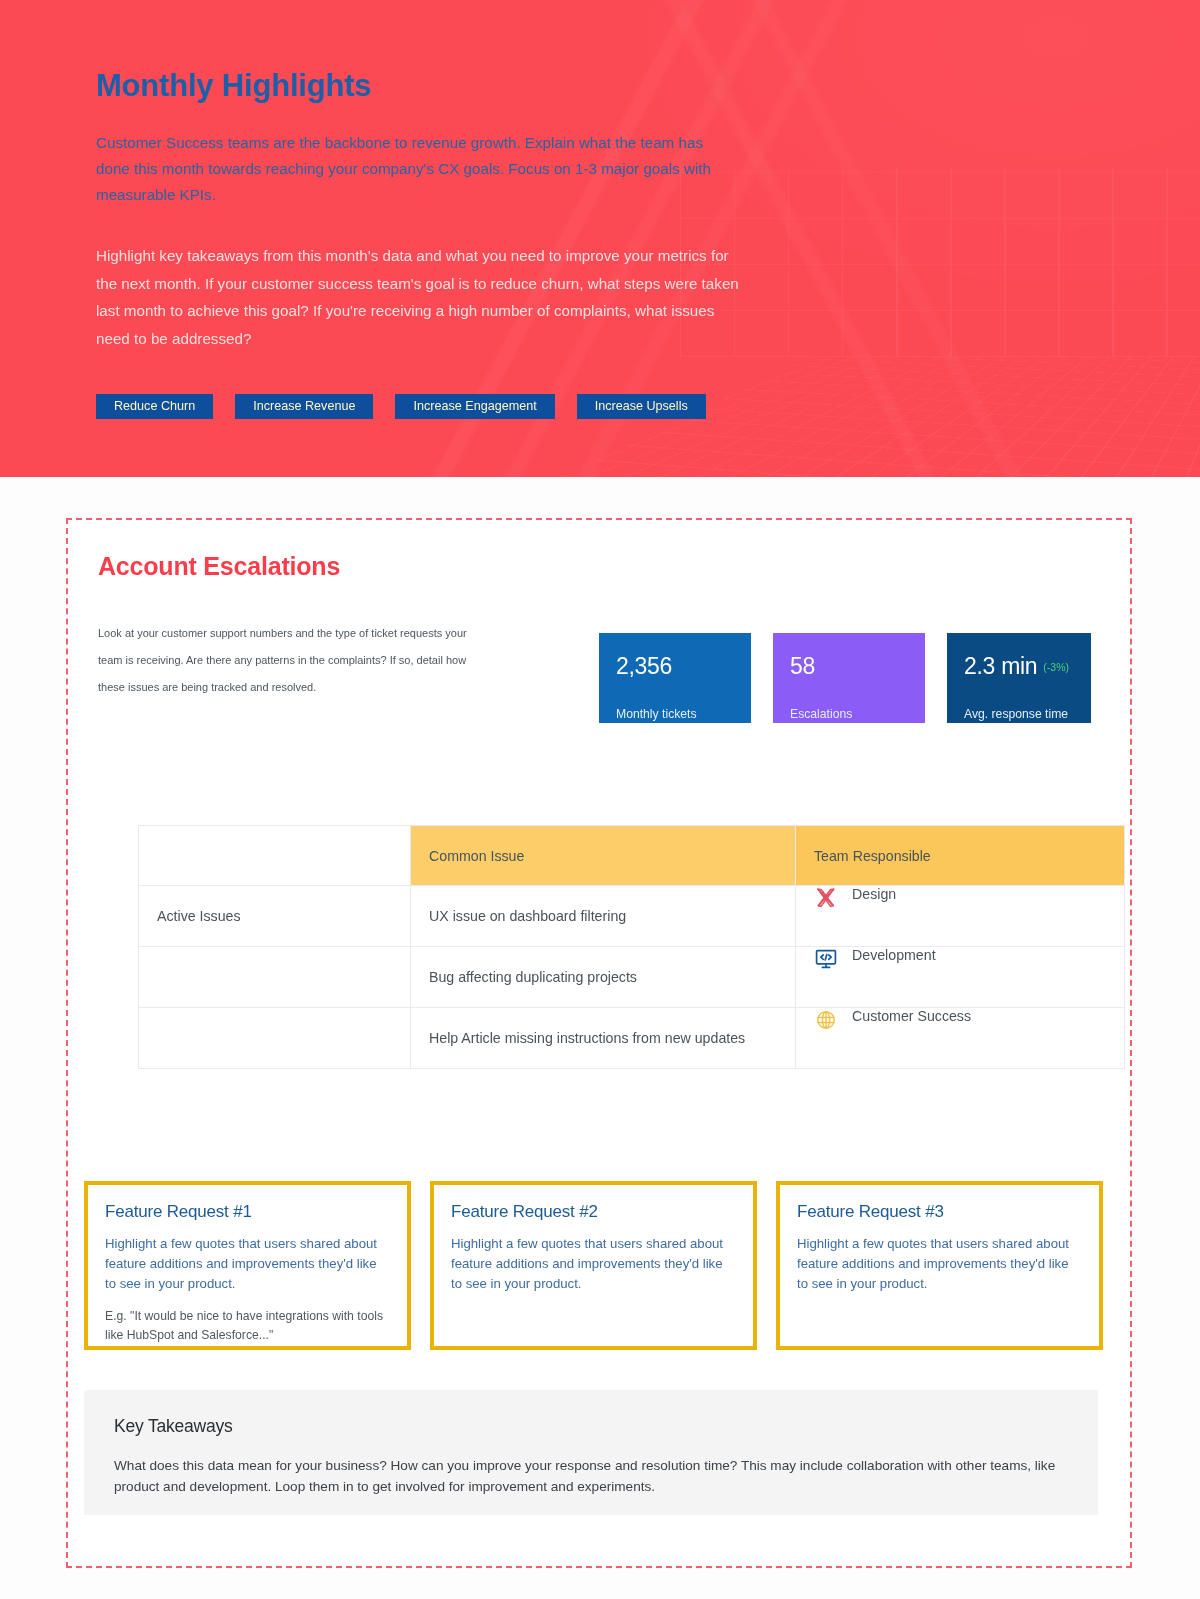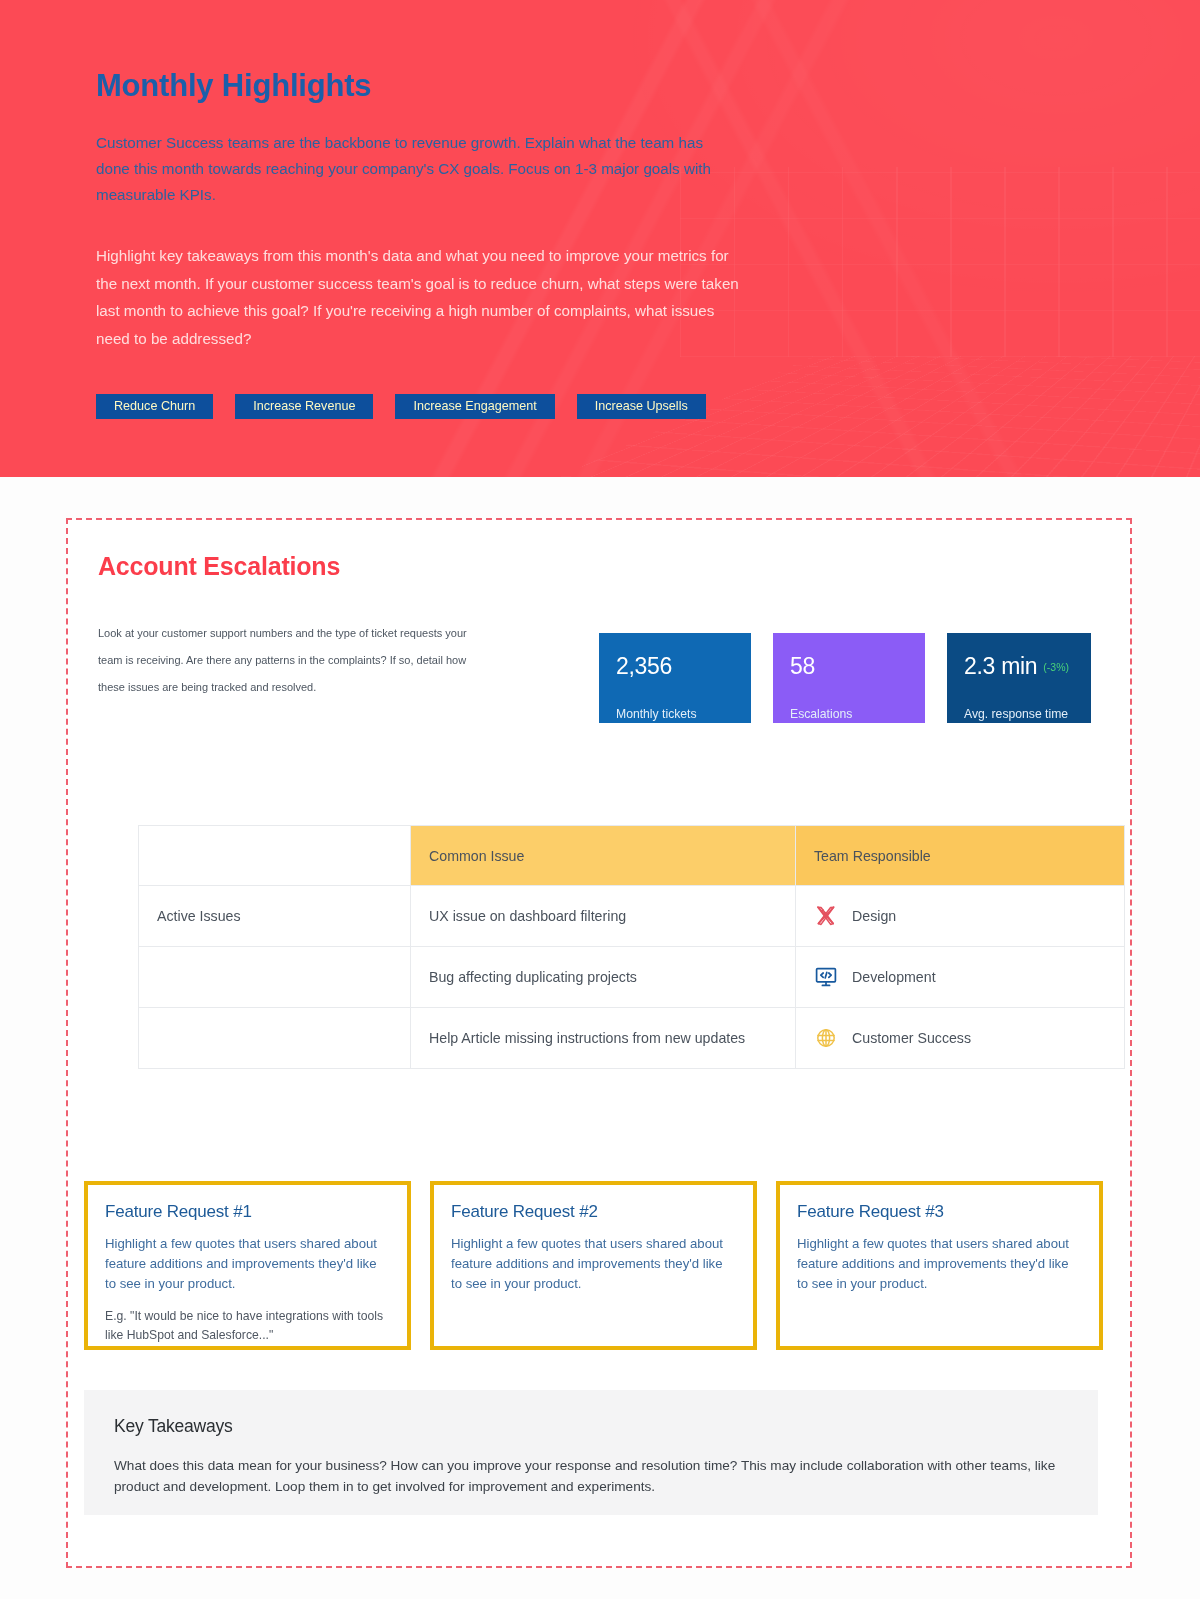--- a/index.html
+++ b/index.html
@@ -206,21 +206,21 @@
   }
   .th-team {
     background: #fbc75b;
     color: #3d3d3d;
     text-align: center;
     font-size: 14.2px;
     border-color: #fbc75b;
   }
   .tbl .head-row td { height: 60px; }
   .cell-issue-4 { padding-left: 24px; }
-  .team-cell { display: flex; align-items: center; gap: 14px; height: 60px; }
+  .team-cell { display: flex; gap: 14px; height: 60px; }
   .team-cell svg { flex: none; display: block; }
 
   
   .features {
     position: absolute;
     left: 16px;
     top: 661px;
     display: flex;
     gap: 19px;
   }

